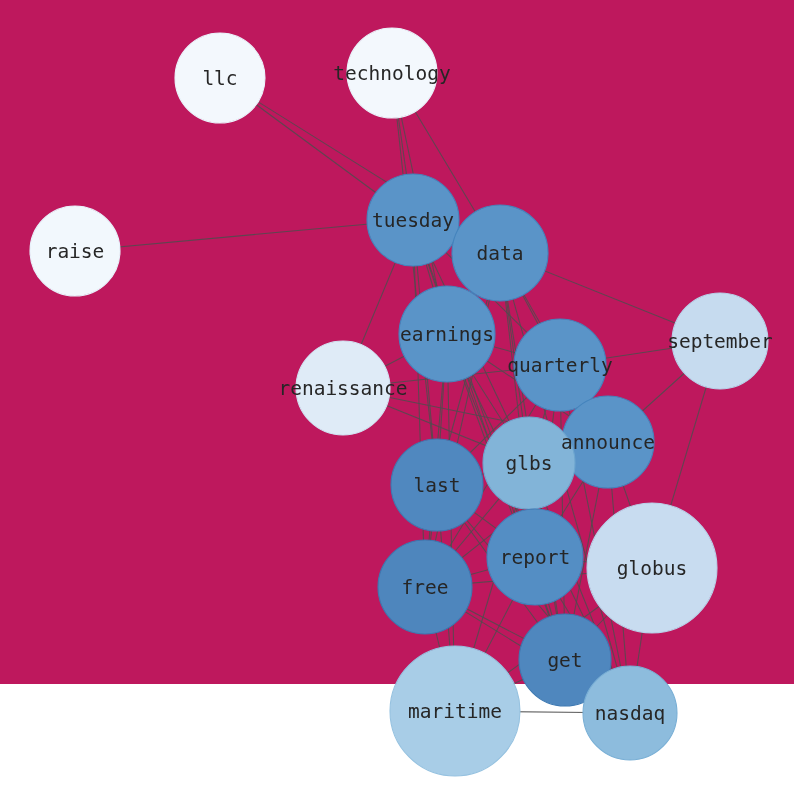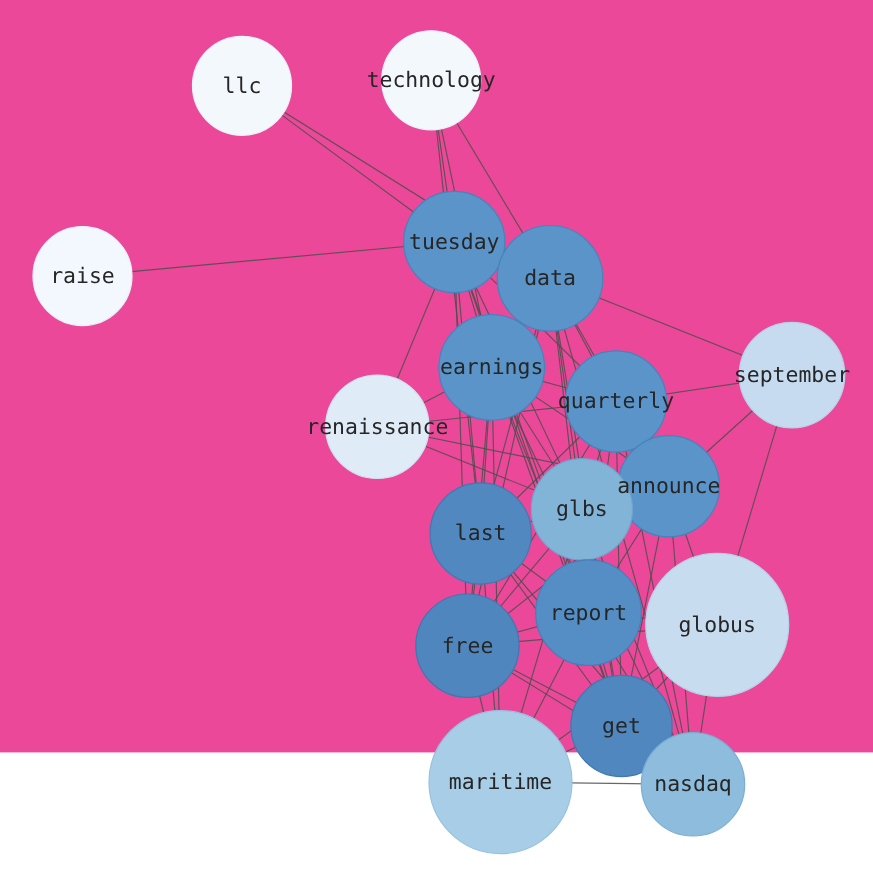--- a/index.html
+++ b/index.html
@@ -10,21 +10,21 @@
   body {
     width: 794px;
     height: 790px;
     font-family: "DejaVu Sans Mono", "Liberation Mono", monospace;
     overflow: hidden;
   }
   #graph-root {
     position: relative;
     width: 794px;
     height: 684px;
-    background: #ec4899;
+    background: #be185d;
   }
   #graph-svg {
     position: absolute;
     top: 0;
     left: 0;
     width: 794px;
     height: 790px;
     display: block;
   }
   .edge-line {

